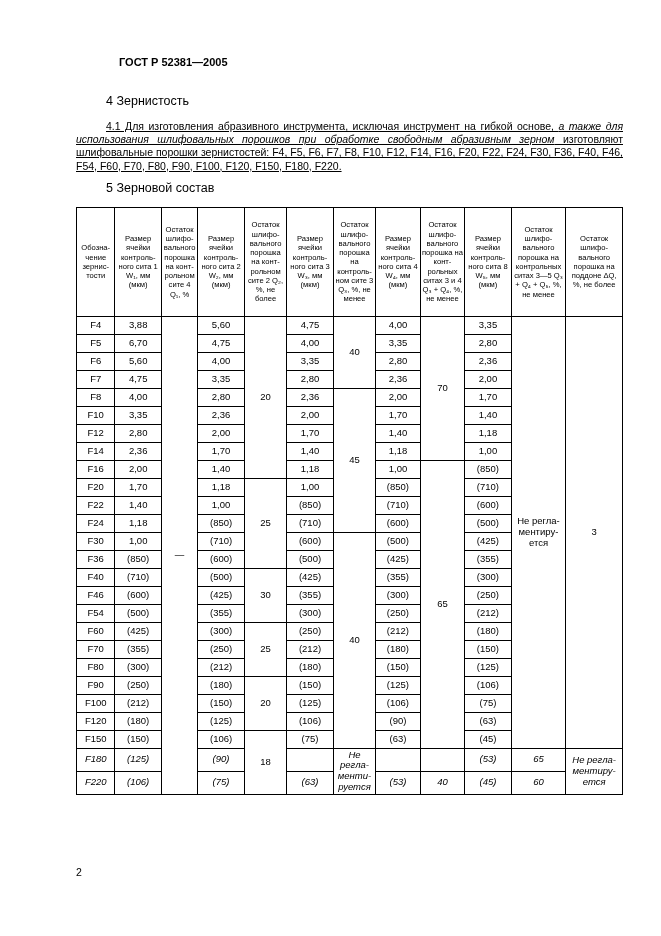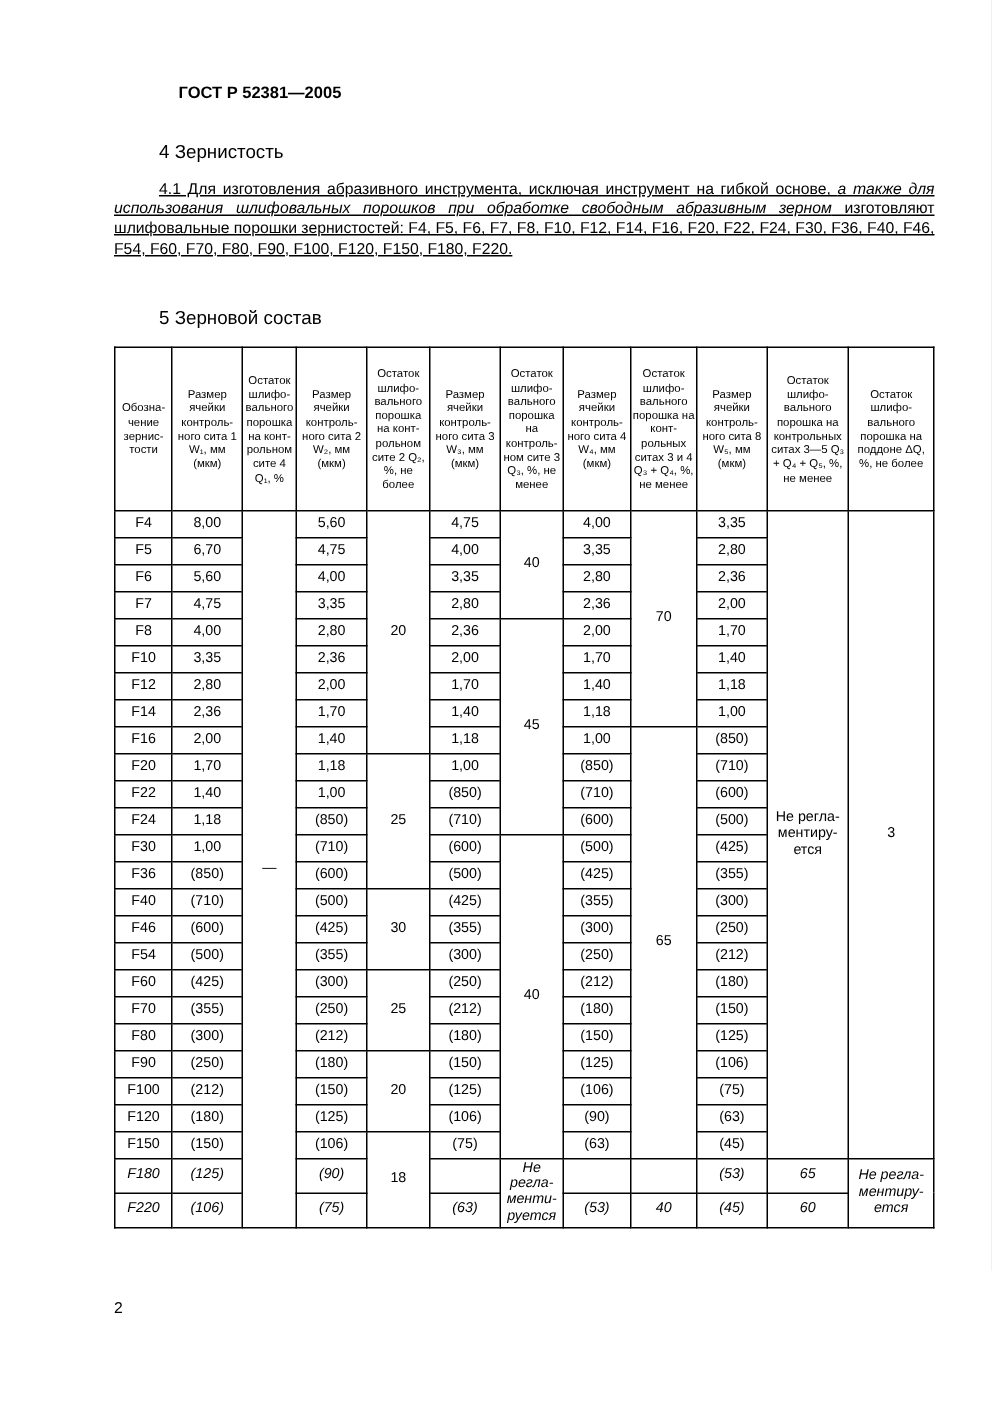--- a/index.html
+++ b/index.html
@@ -4,21 +4,21 @@
 <style>
   html,body{margin:0;padding:0;background:#e8e8e8;}
   .page{
     width:661px;height:936px;background:#ffffff;color:#000;
     position:relative;box-sizing:border-box;
     padding:56px 38px 0 76px;
     font-family:"Liberation Sans","DejaVu Sans",sans-serif;
   }
   .doc-number{font-size:11px;font-weight:bold;margin:0 0 26px 0;padding-left:43px;}
   h2.sec{font-size:12.5px;font-weight:normal;margin:0 0 12px 30px;}
-  h2.sec5{margin-top:32px;}
+  h2.sec5{margin-top:8px;}
   p.par{
     font-size:10.5px;line-height:1.26;text-align:justify;
     text-indent:30px;margin:0;text-decoration:underline;
   }
   .it{font-style:italic;}
   .tbl-caption{font-size:9.5px;margin:10px 0 3px 0;}
   table.grain{
     border-collapse:collapse;table-layout:fixed;width:547px;
     hyphens:manual;
   }
@@ -77,21 +77,21 @@
           <th>Размер ячейки конт­роль­ного сита 4 W₄, мм (мкм)</th>
           <th>Остаток шлифо­вального порошка на конт­рольных ситах 3 и 4 Q₃ + Q₄, %, не менее</th>
           <th>Размер ячейки конт­роль­ного сита 8 W₅, мм (мкм)</th>
           <th>Остаток шлифо­вального порошка на конт­рольных ситах 3—5 Q₃ + Q₄ + Q₅, %, не менее</th>
           <th>Остаток шлифо­вального порошка на поддоне ΔQ, %, не более</th>
         </tr>
       </thead>
       <tbody>
         <tr>
           <td>F4</td>
-          <td>8,00</td>
+          <td>3,88</td>
           <td rowspan="26">—</td>
           <td>5,60</td>
           <td rowspan="9">20</td>
           <td>4,75</td>
           <td rowspan="4">40</td>
           <td>4,00</td>
           <td rowspan="8">70</td>
           <td>3,35</td>
           <td rowspan="24">Не регла­менти­ру­ется</td>
           <td rowspan="24">3</td>

